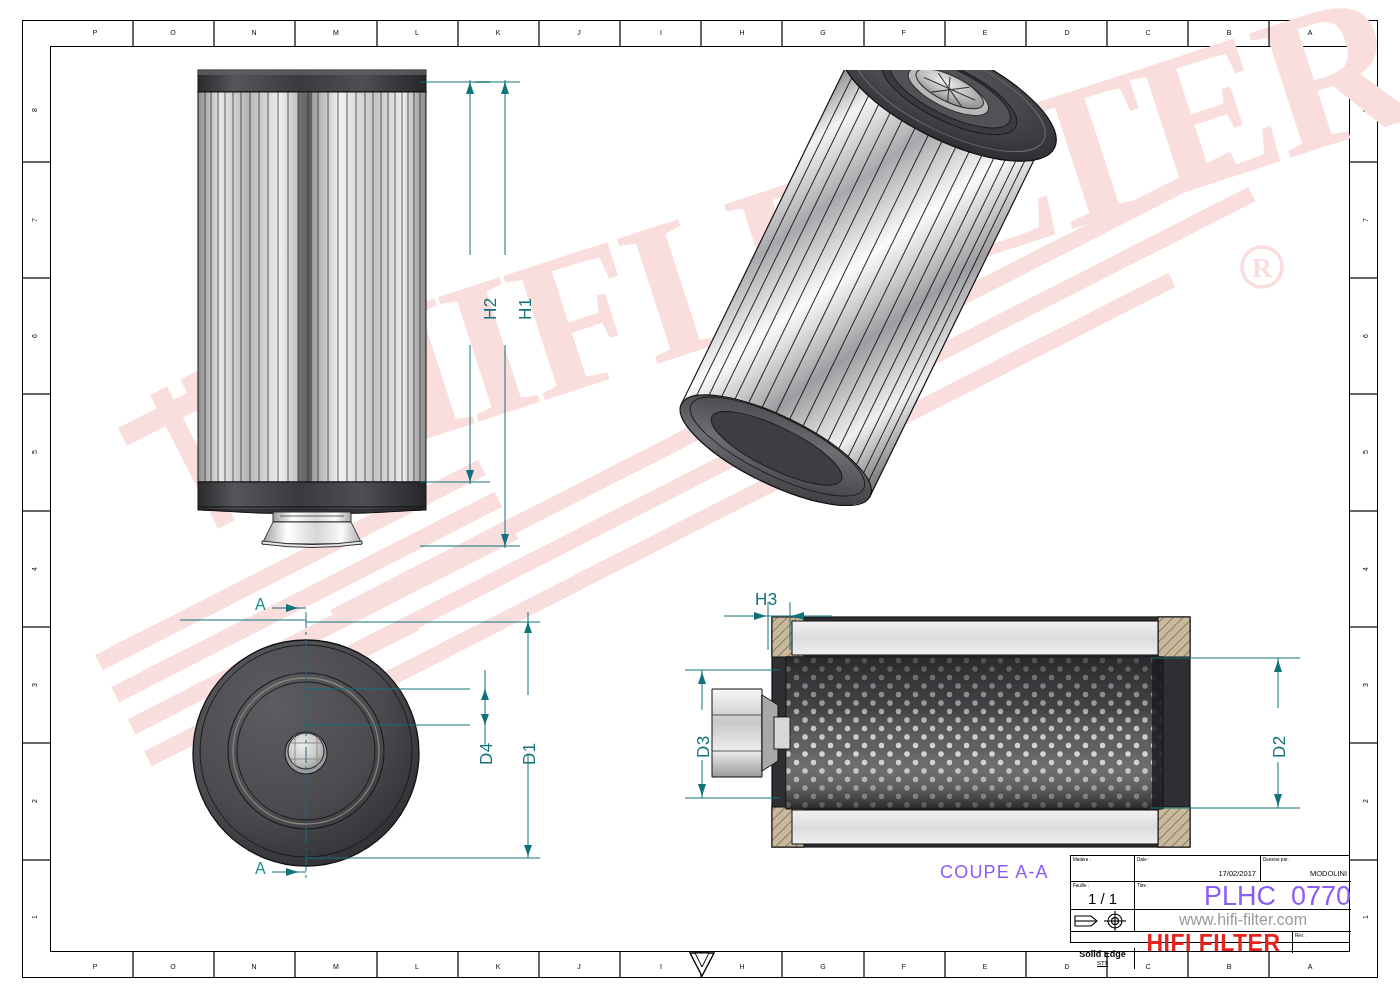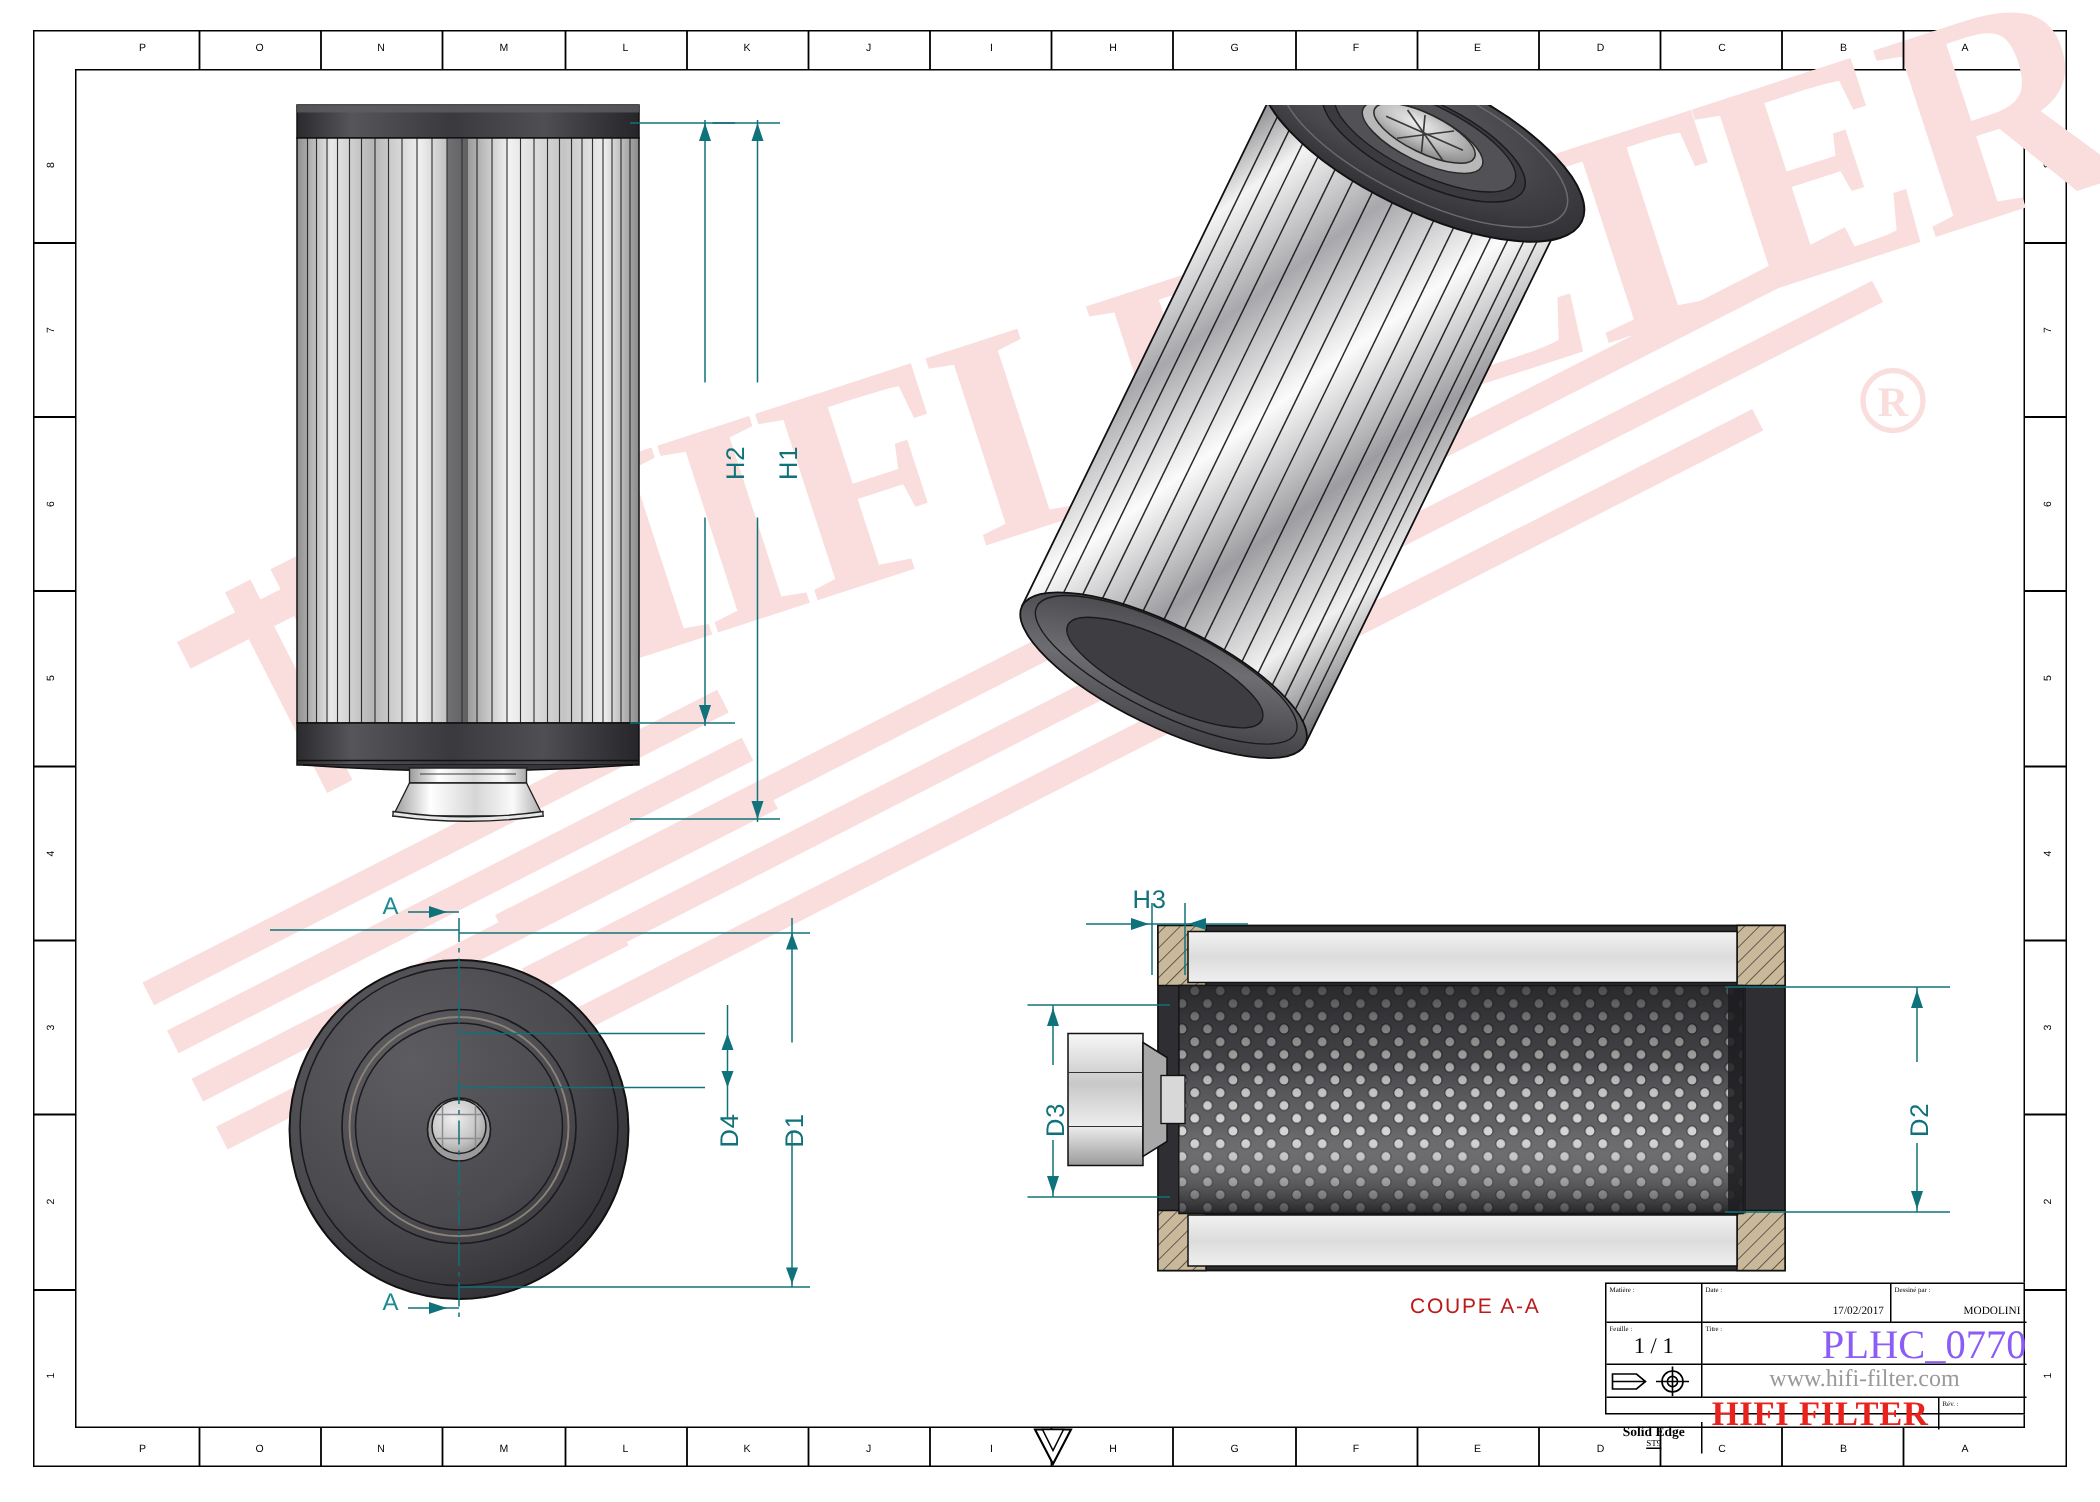--- a/index.html
+++ b/index.html
@@ -69,37 +69,37 @@
   }
   .sec-lbl {
     position: absolute;
     color: #1b8c94;
     font-size: 16px;
     z-index: 6;
     font-family: "Liberation Sans", sans-serif;
   }
   .coupe-lbl {
     position: absolute;
-    color: #b91c1c;
-    font-size: 14px;
+    color: #8b5cf6;
+    font-size: 18px;
     letter-spacing: 1.2px;
     z-index: 6;
     font-family: "Liberation Sans", sans-serif;
     text-align: center;
   }
 
   
   #titleblock {
     position: absolute;
     left: 1070px; top: 855px;
     width: 280px; height: 88px;
     border: 1.4px solid #000;
     background: #fff;
     z-index: 8;
-    font-family: Liberation Serif, serif;
+    font-family: Liberation Sans, sans-serif;
   }
   #titleblock .cell {
     position: absolute;
     border-right: 1.2px solid #000;
     border-bottom: 1.2px solid #000;
     overflow: hidden;
   }
   .tb-tag {
     position: absolute;
     left: 2px; top: 1px;

